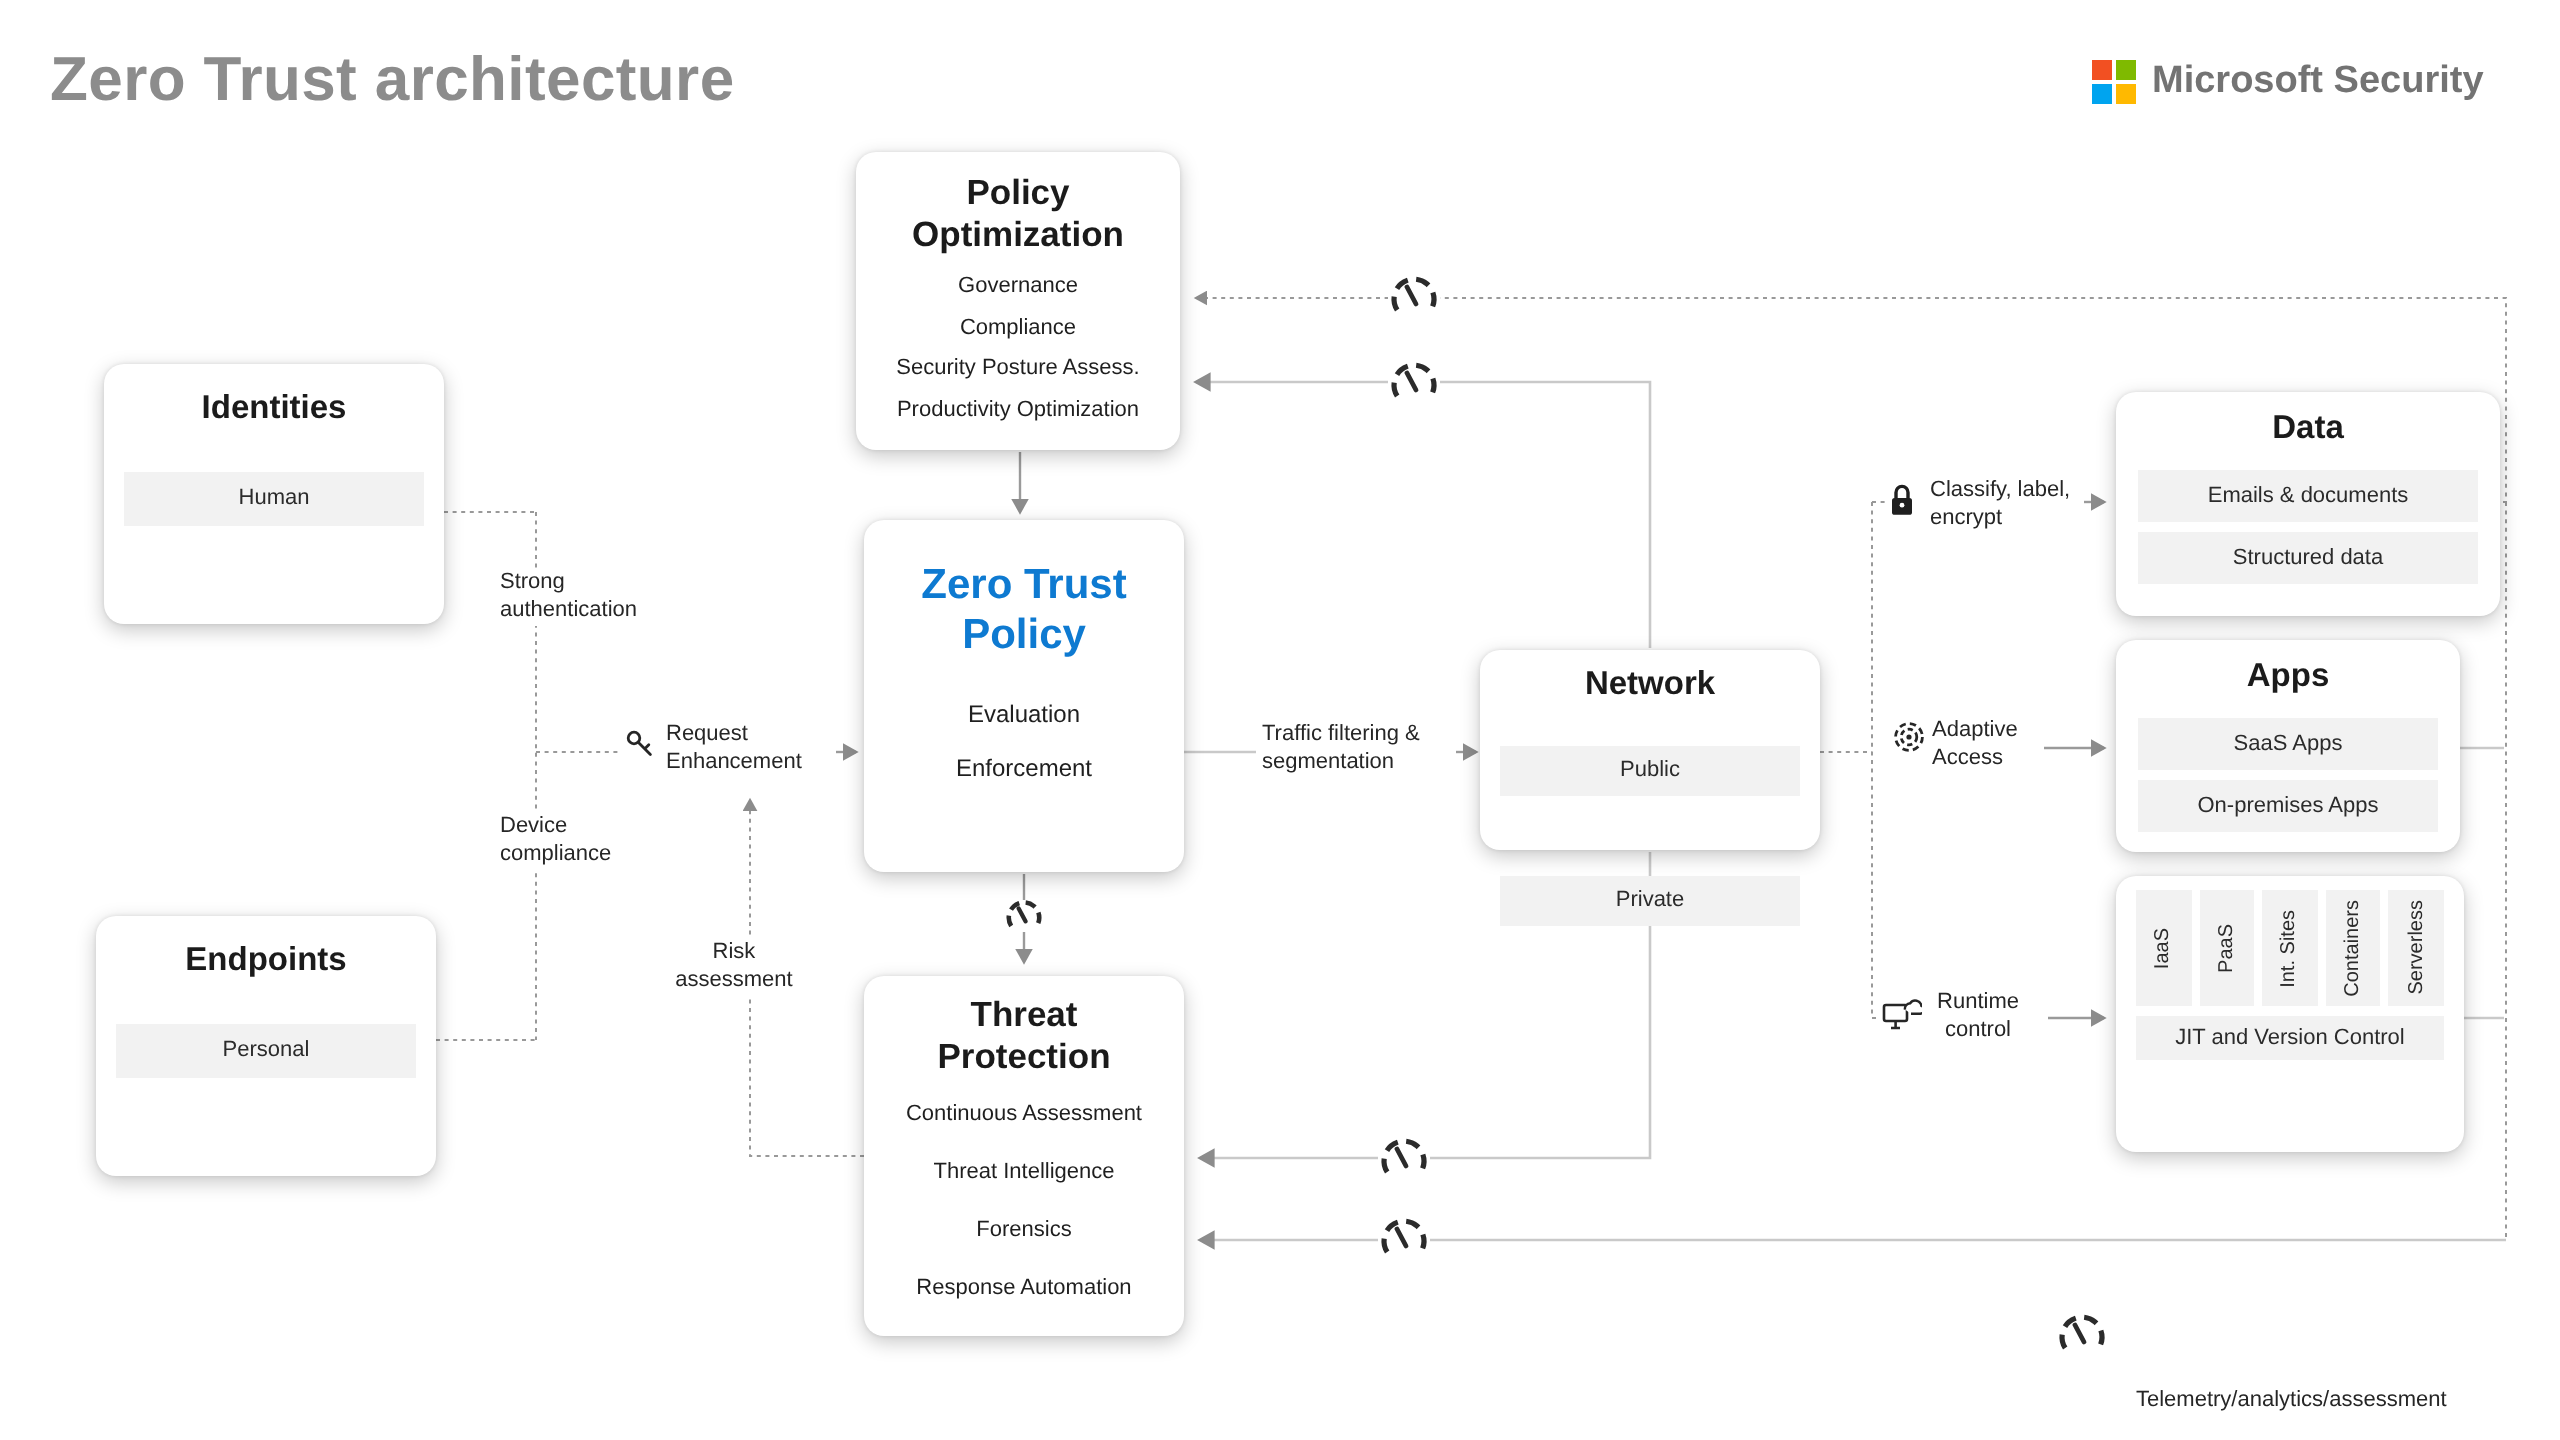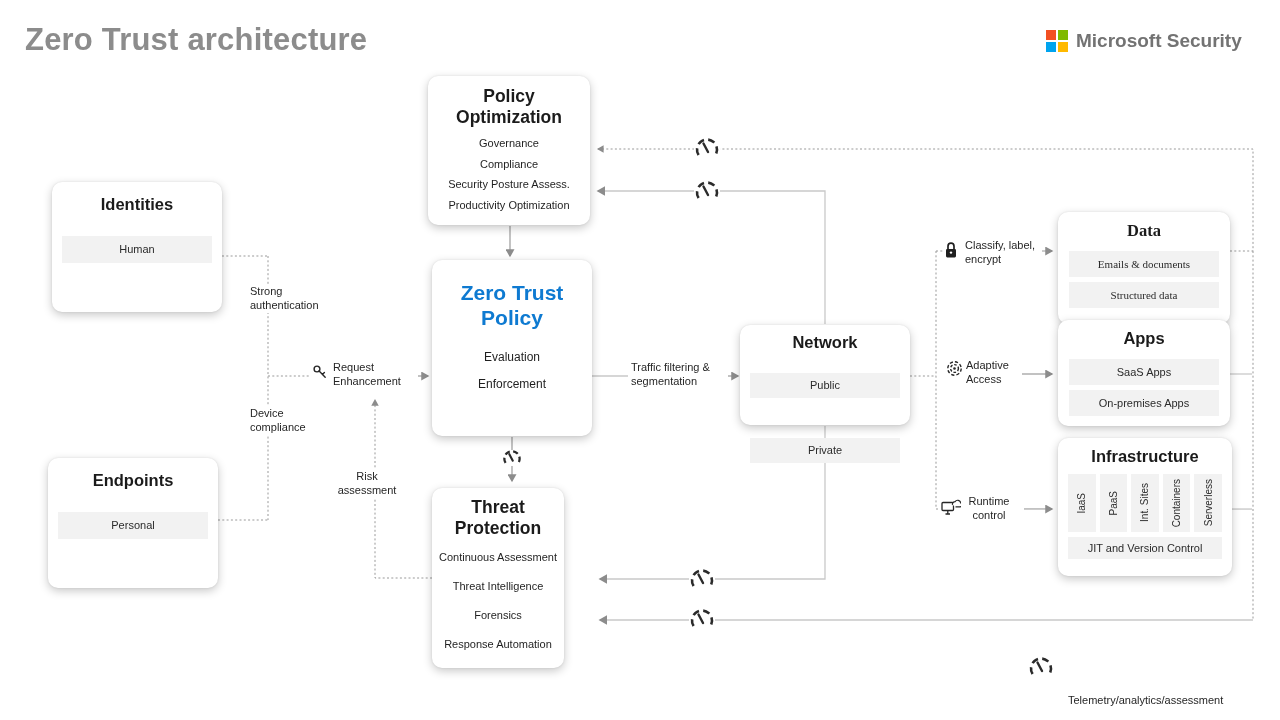--- a/index.html
+++ b/index.html
@@ -35,31 +35,31 @@
   #card-ep{left:48px;top:458px;width:170px;height:130px;}
   #card-ep .card-title{padding-top:13px;font-size:16.5px;}
   #card-ep .pillwrap{margin-top:21px;}
   #card-ep .pill{height:27px;}
 
   #card-ztp{left:432px;top:260px;width:160px;height:176px;}
   #card-ztp .card-title{padding-top:20px;font-size:21px;color:#0e7ad1;margin:0 24px;}
   #card-ztp .plain{font-size:12px;line-height:27px;}
   #card-ztp .items{margin-top:14px;}
 
-  #card-tp{left:432px;top:488px;width:132px;height:180px;}
+  #card-tp{left:432px;top:488px;width:160px;height:180px;}
   #card-tp .card-title{padding-top:9px;font-size:17.5px;margin:0 22px;}
   #card-tp .plain{font-size:11px;line-height:29px;}
   #card-tp .items{margin-top:4px;}
 
   #card-net{left:740px;top:325px;width:170px;height:100px;}
   #card-net .card-title{padding-top:8px;font-size:16.5px;}
   #card-net .pillwrap{margin-top:20px;gap:40px;}
   #card-net .pill{height:25px;}
 
-  #card-data{left:1058px;top:212px;width:172px;height:112px;font-family:Liberation Serif, serif;}
+  #card-data{left:1058px;top:196px;width:192px;height:112px;}
   #card-data .card-title{padding-top:9px;font-size:16.5px;}
   #card-data .pillwrap{margin-top:10px;margin-left:11px;margin-right:11px;}
   #card-data .pill{height:26px;}
 
   #card-apps{left:1058px;top:320px;width:172px;height:106px;}
   #card-apps .card-title{padding-top:9px;font-size:16.5px;}
   #card-apps .pillwrap{margin-top:10px;margin-left:11px;margin-right:11px;}
   #card-apps .pill{height:26px;}
 
   #card-infra{left:1058px;top:438px;width:174px;height:138px;}
@@ -185,21 +185,20 @@
 
   <div class="card" id="card-apps">
     <div class="card-title">Apps</div>
     <div class="pillwrap">
       <div class="pill">SaaS Apps</div>
       <div class="pill">On-premises Apps</div>
     </div>
   </div>
 
   <div class="card" id="card-infra">
-    <div class="card-title">Infrastructure</div>
     <div class="vcols">
       <div class="vcol">
           <span>IaaS</span>
         </div>
       <div class="vcol">
           <span>PaaS</span>
         </div>
       <div class="vcol">
           <span>Int. Sites</span>
         </div>

